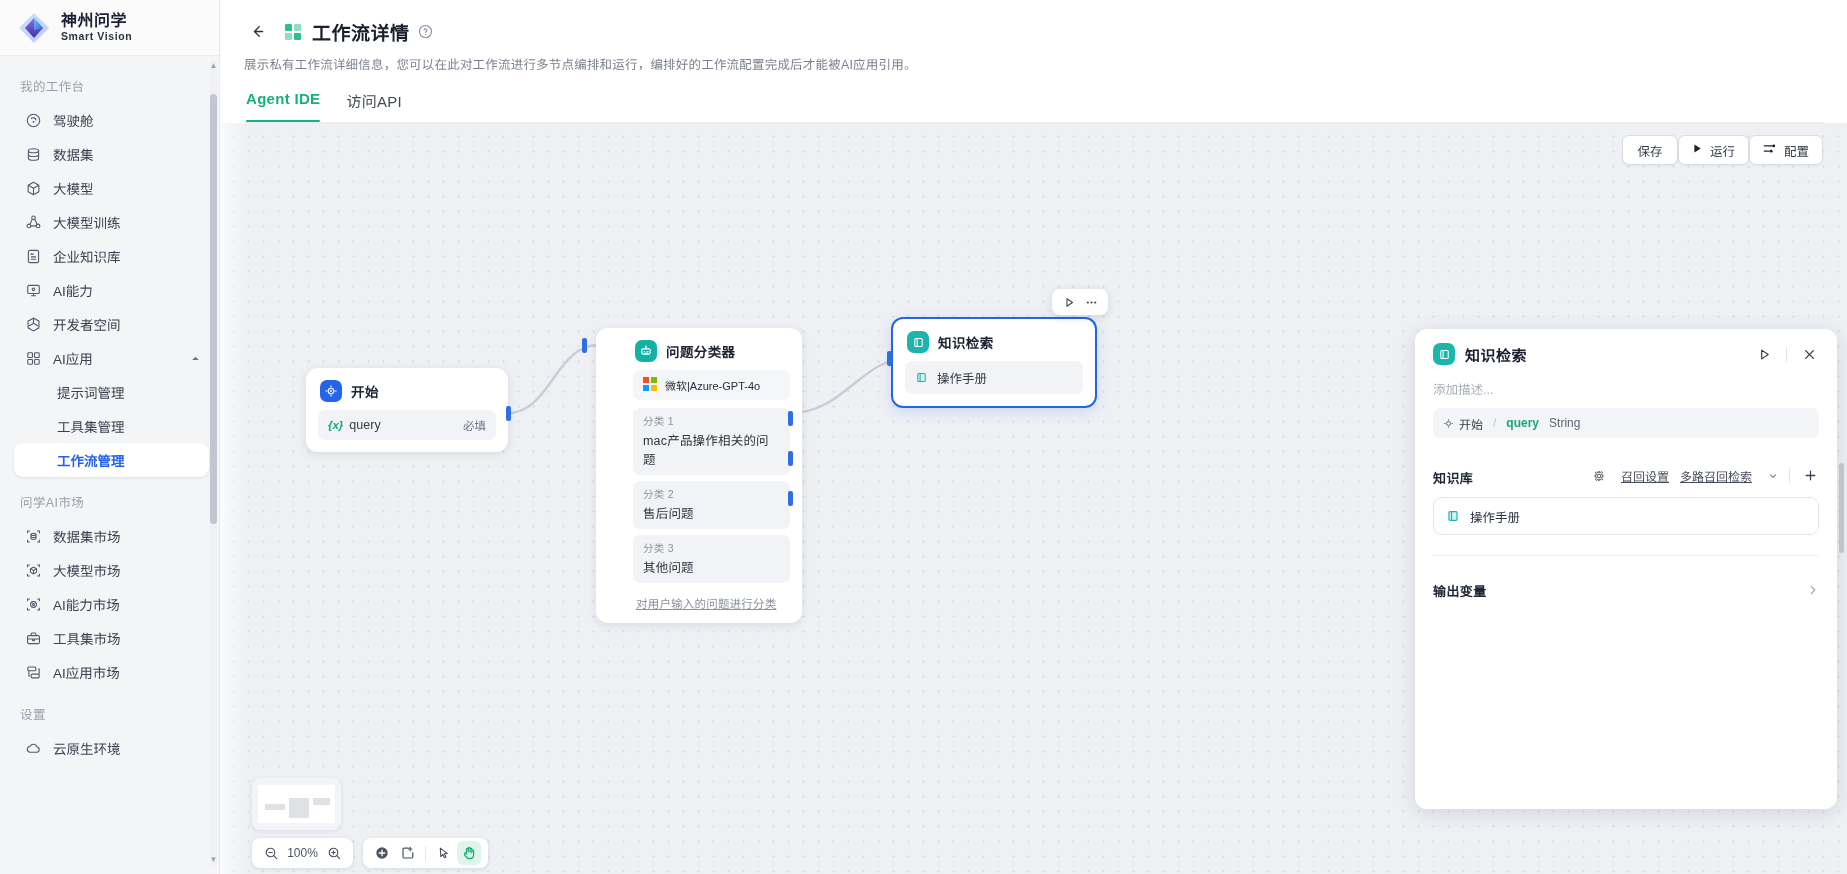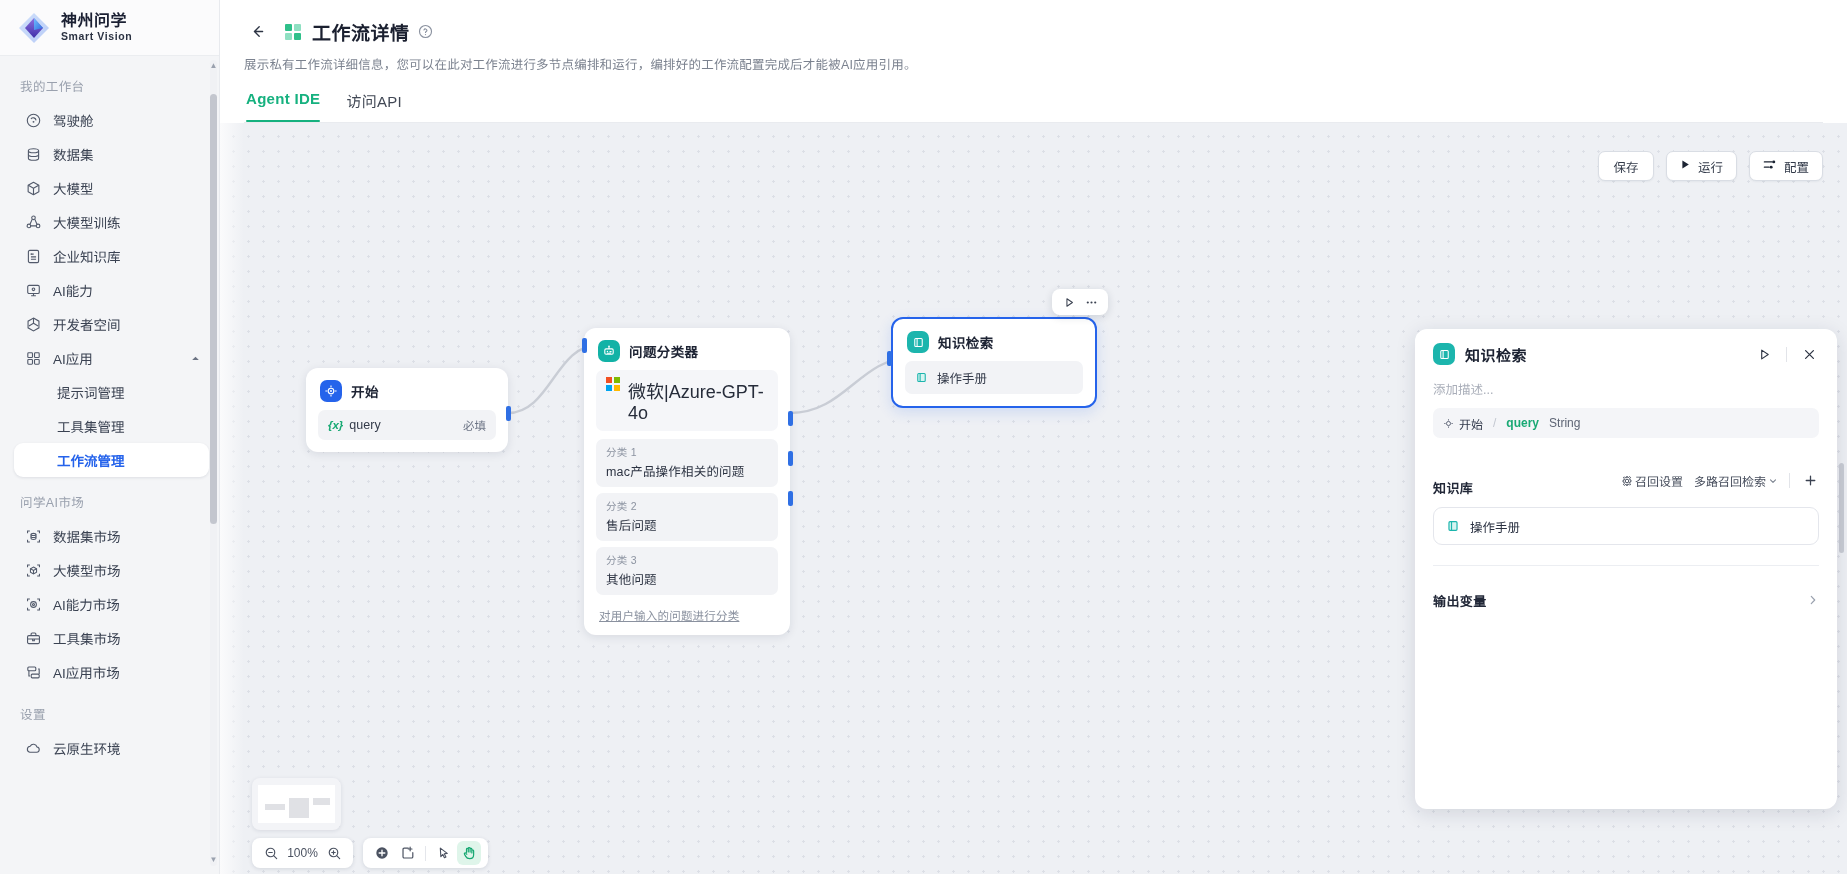--- a/index.html
+++ b/index.html
@@ -98,21 +98,21 @@
     background-image: radial-gradient(circle, #dcdfe6 1.1px, transparent 1.2px);
     background-size: 15px 15px; background-position: 6px 6px;
   }
   .canvas-fade-left {
     position: absolute; left: 0; top: 0; bottom: 0; width: 24px;
     background: linear-gradient(to right, #fbfbfc, rgba(251,251,252,0));
     pointer-events: none; z-index: 2;
   }
 
   .canvas-toolbar {
-    position: absolute; top: 28px; right: 24px; display: flex; gap: 12px; z-index: 20;
+    position: absolute; top: 12px; right: 24px; display: flex; gap: 0; z-index: 20;
   }
   .tb-btn {
     height: 30px; min-width: 56px; padding: 0 13px; background: #fff;
     border: 1px solid #d9dde4; border-radius: 7px;
     display: flex; align-items: center; justify-content: center; gap: 7px;
     font-size: 12.5px; color: #323a49; cursor: pointer;
     box-shadow: 0 1px 2px rgba(20,30,60,.05);
   }
 
   
@@ -128,21 +128,21 @@
   .node-field {
     background: #f2f3f6; border-radius: 7px; padding: 7px 10px;
     display: flex; align-items: center; font-size: 12.5px; color: #343b4a;
   }
   .node-field .grow { flex: 1; }
   .req { color: #6c7485; font-size: 11.5px; }
   .vx { color: #19a974; font-size: 11.5px; font-style: italic; margin-right: 6px; font-weight: 700; }
 
   .model-chip {
     background: #f5f6f9; border-radius: 7px; padding: 7px 10px; margin-bottom: 8px;
-    display: flex; gap: 8px; font-size: 18px; color: #262c3a;
+    display: flex; gap: 8px; font-size: 11px; color: #262c3a;
   }
   .ms-logo { width: 14px; height: 14px; display: grid; grid-template-columns: 1fr 1fr;
     grid-template-rows: 1fr 1fr; gap: 1.5px; flex: 0 0 14px; }
   .ms-logo i { display: block; }
 
   .cls-row {
     background: #f2f3f6; border-radius: 7px; padding: 5px 10px 7px 10px; margin-bottom: 6px;
   }
   .cls-label { font-size: 10.5px; color: #8c93a1; letter-spacing: .3px; }
   .cls-val { font-size: 12.5px; color: #2c3342; margin-top: 2px; letter-spacing: .2px; }
@@ -211,21 +211,21 @@
     display: flex; align-items: center; padding: 0 10px; gap: 0;
   }
   .var-chip { display: flex; align-items: center; gap: 5px; font-size: 12px; }
   .var-node { color: #30384a; }
   .var-slash { color: #c3c7d0; margin: 0 5px; }
   .var-name { color: #19a974; font-weight: 700; }
   .var-type { color: #5d6474; margin-left: 5px; }
 
   .rp-kb-head { display: flex; align-items: center; margin-top: 26px; }
   .rp-kb-actions { margin-left: auto; display: flex; align-items: center; gap: 11px; font-size: 12px; color: #454c5b; }
-  .rp-kb-btn { display: flex; align-items: center; gap: 2px; cursor: pointer; }
+  .rp-kb-btn { display: flex; align-items: center; gap: 16px; cursor: pointer; text-decoration: underline; }
   .rp-plus { width: 18px; height: 18px; display: flex; align-items: center; justify-content: center;
     cursor: pointer; color: #3b4251; font-size: 15px; border-radius: 4px; }
 
   .kb-item {
     margin-top: 10px; border: 1px solid #e4e6ec; border-radius: 9px; height: 38px;
     display: flex; align-items: center; gap: 10px; padding: 0 12px; cursor: pointer;
   }
   .kb-name { font-size: 12.5px; color: #2b3242; }
 
   .rp-divider { height: 1px; background: #eceef2; margin: 20px 0 0 0; }
@@ -520,21 +520,21 @@
         <div class="node-body">
           <div class="node-field">
             <span class="vx">{x}</span>
             <span class="grow">query</span>
             <span class="req">必填</span>
           </div>
         </div>
       </div>
       <div class="port" style="left:286px; top:283px;"></div>
 
-      <div class="node" style="left:364px; top:205px; width:206px;">
+      <div class="node" style="left:376px; top:205px; width:206px;padding-left:25px;">
         <div class="node-head">
           <div class="node-ico" style="background:#12b2a6;">
             <svg width="14" height="14" viewBox="0 0 16 16" fill="none" stroke="#fff" stroke-width="1.25">
                 <rect x="3.2" y="5.6" width="9.6" height="6.2" rx="1.4"></rect>
                 <circle cx="6.2" cy="8.7" r=".85" fill="#fff" stroke="none"></circle>
                 <path d="M8.6 8.7h2.3M5.4 10.6h5.2M8 3.2v2.4"></path>
                 <circle cx="8" cy="2.7" r="1" fill="#fff" stroke="none"></circle>
               </svg>
           </div>
           <span class="node-title">问题分类器</span>
@@ -696,21 +696,21 @@
                 </svg>
             </span>
             <span class="var-node">开始</span>
             <span class="var-slash">/</span>
             <span class="var-name">query</span>
             <span class="var-type">String</span>
           </span>
         </div>
 
         <div class="rp-kb-head">
-          <span class="rp-section-title" style="margin-top:14px;">知识库</span>
+          <span class="rp-section-title" style="margin-top:4px;">知识库</span>
           <div class="rp-kb-actions">
             <div class="rp-kb-btn">
               <span style="display:flex;">
                 <svg width="12" height="12" viewBox="0 0 14 14" fill="none" stroke="#454c5b" stroke-width="1.15">
                     <circle cx="7" cy="7" r="2.1"></circle>
                     <path d="M7 1.3l.5 1.4 1.5.2 1-1.1 1.2 1.2-1.1 1 .2 1.5 1.4.5v1.7l-1.4.5-.2 1.5 1.1 1-1.2 1.2-1-1.1-1.5.2L7 12.7l-.5-1.4-1.5-.2-1 1.1-1.2-1.2 1.1-1-.2-1.5-1.4-.5V6.3l1.4-.5.2-1.5-1.1-1 1.2-1.2 1 1.1 1.5-.2z"></path>
                   </svg>
               </span>
               <span>召回设置</span>
             </div>

